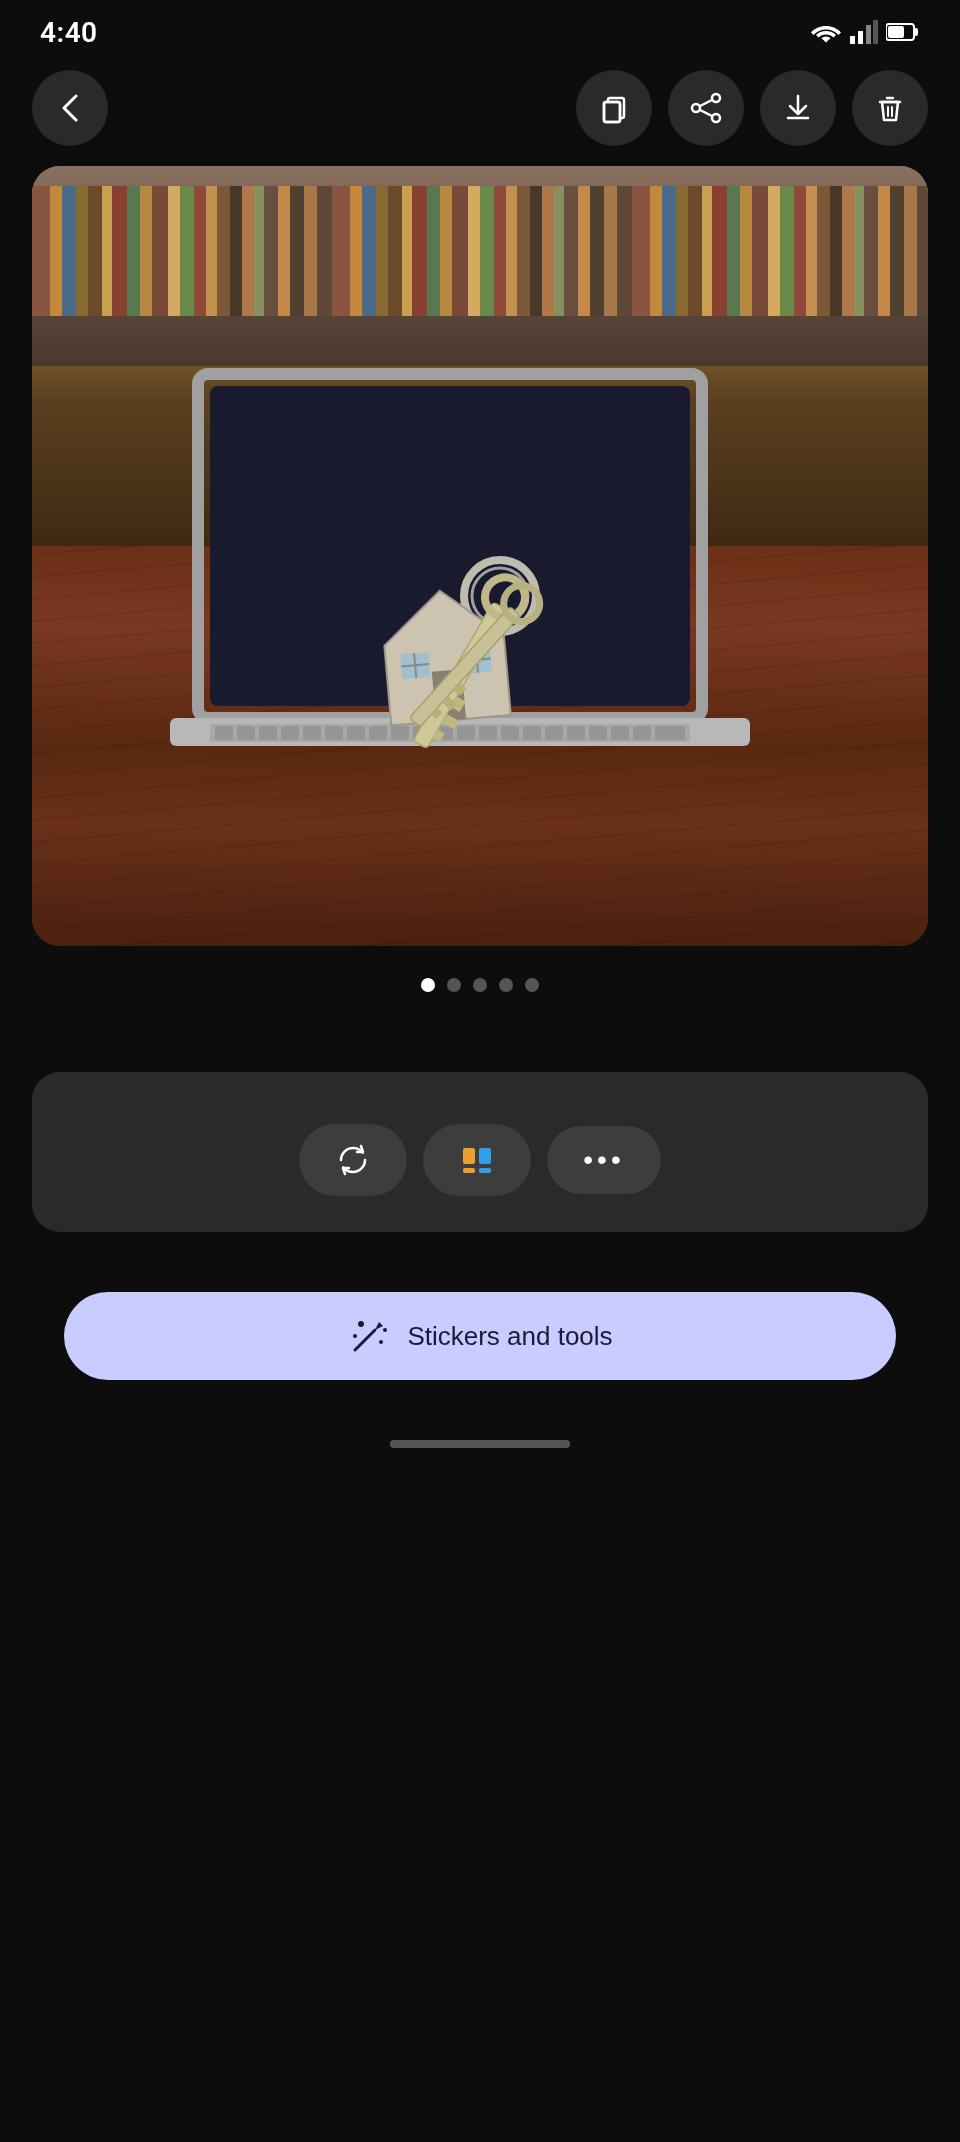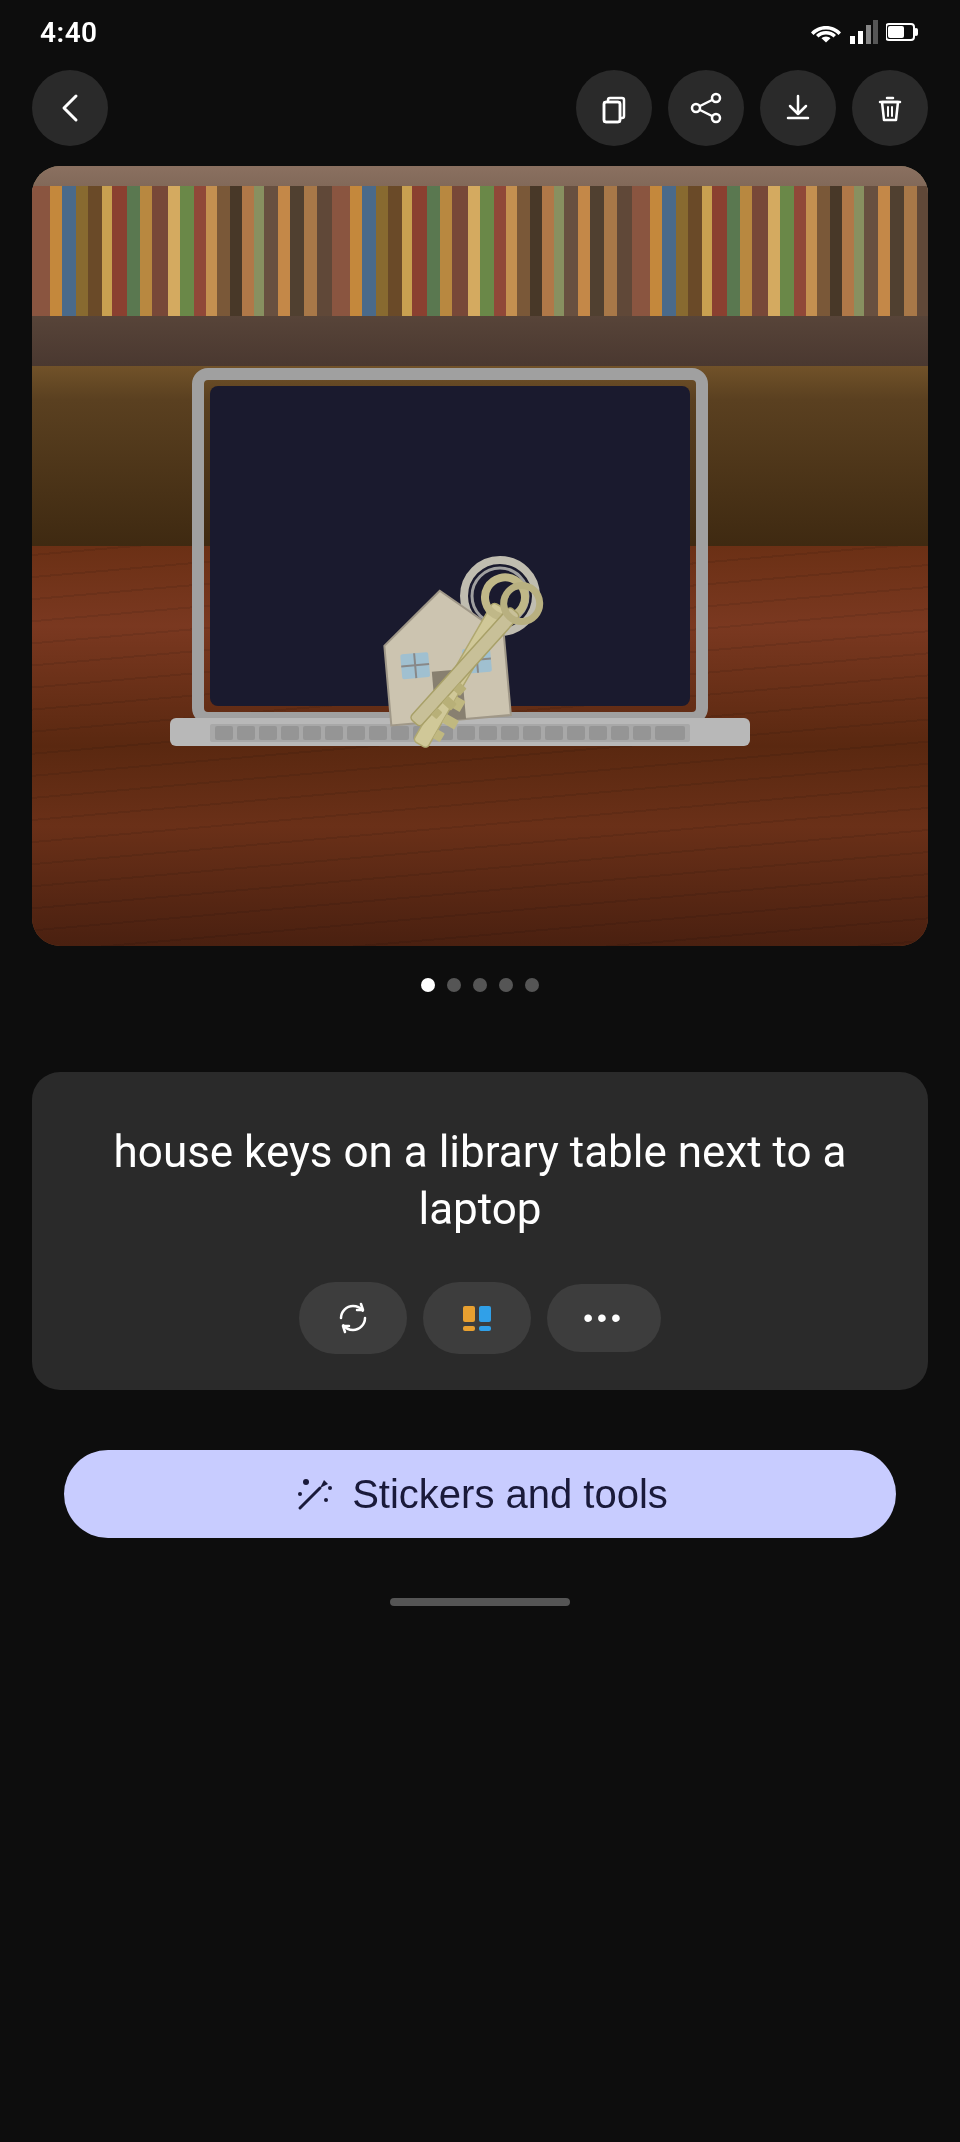--- a/index.html
+++ b/index.html
@@ -232,21 +232,21 @@
       height: 88px;
       display: flex;
       align-items: center;
       justify-content: center;
       gap: 16px;
       cursor: pointer;
       width: calc(100% - 64px);
     }
 
     .stickers-btn-text {
-      font-size: 40px;
+      font-size: 26px;
       font-weight: 500;
       color: #1a1a3a;
     }
 
     
     .home-indicator {
       display: flex;
       justify-content: center;
       padding: 20px 0 12px 0;
       margin-top: 40px;
@@ -407,21 +407,20 @@
 
 <div class="dot-indicators">
   <div class="dot active"></div>
   <div class="dot"></div>
   <div class="dot"></div>
   <div class="dot"></div>
   <div class="dot"></div>
 </div>
 
 <div class="caption-card">
-  <p class="caption-text">house keys on a library table next to a laptop</p>
   <div class="caption-actions">
     <button class="caption-action-btn">
       <svg width="36" height="36" viewBox="0 0 36 36" fill="none">
         <path d="M6 18C6 11.4 11.4 6 18 6c4 0 7.5 1.8 9.8 4.6" stroke="white" stroke-width="2.5" stroke-linecap="round"></path>
         <path d="M30 18c0 6.6-5.4 12-12 12-4 0-7.5-1.8-9.8-4.6" stroke="white" stroke-width="2.5" stroke-linecap="round"></path>
         <path d="M26 4L28 10L22 10" stroke="white" stroke-width="2.5" stroke-linecap="round" stroke-linejoin="round"></path>
         <path d="M10 32L8 26L14 26" stroke="white" stroke-width="2.5" stroke-linecap="round" stroke-linejoin="round"></path>
       </svg>
     </button>
     <button class="caption-action-btn">

